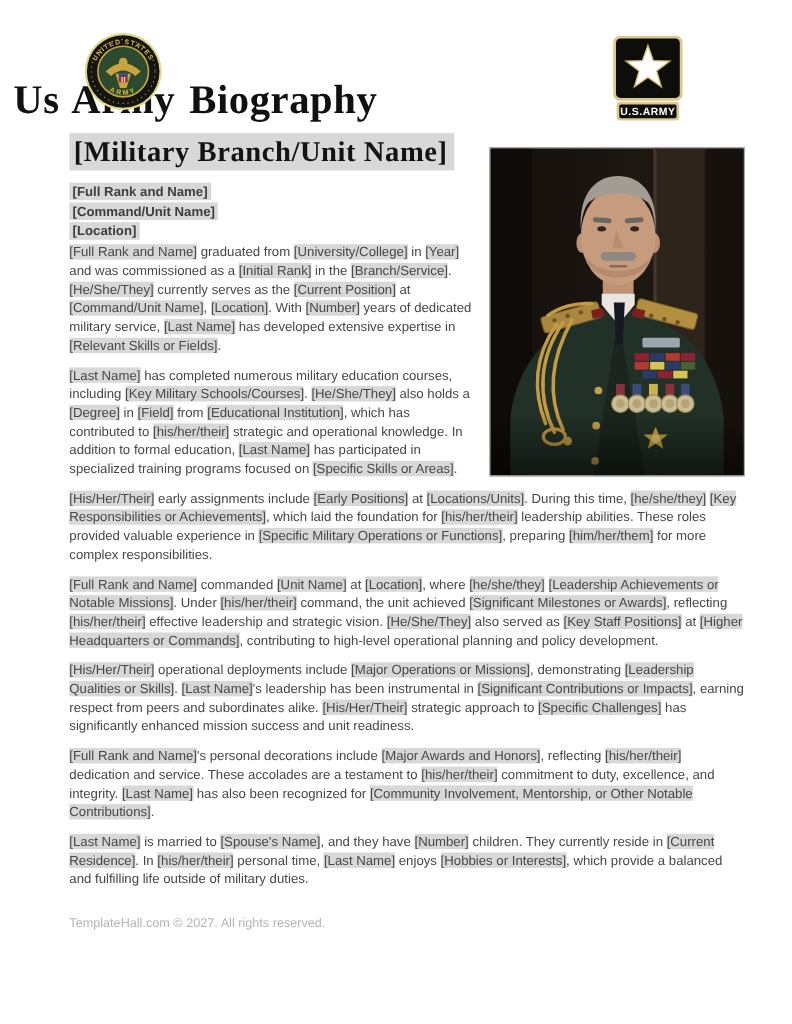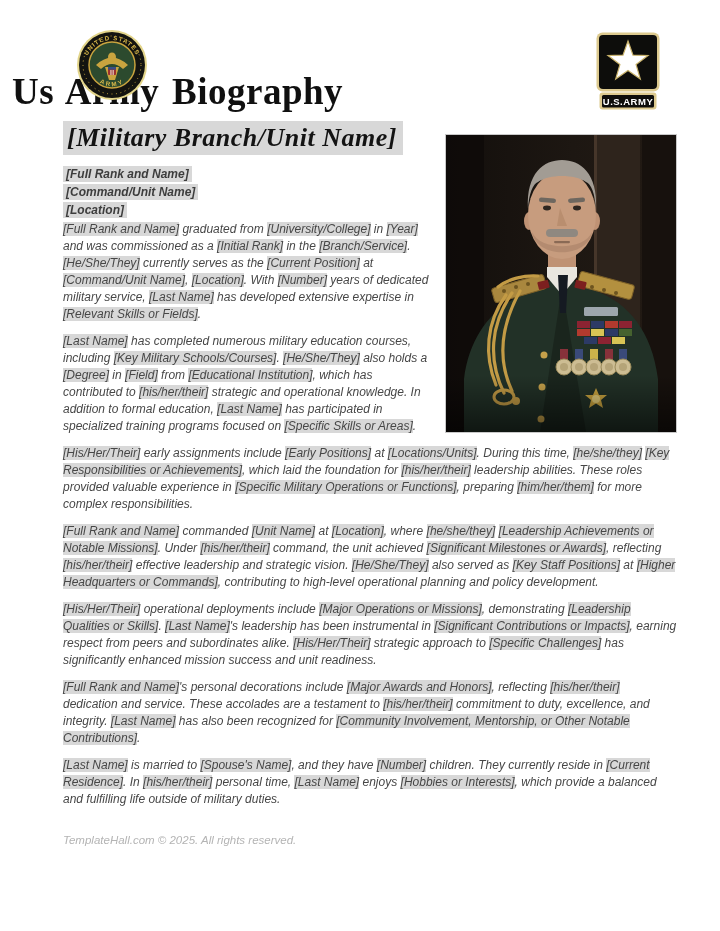--- a/index.html
+++ b/index.html
@@ -9,23 +9,23 @@
   }
   .page{position:relative;width:720px;height:931px;}
   
   .header{position:relative;height:112px;}
   .seal{position:absolute;left:76px;top:29px;}
   .page-title{
     text-align:left;padding-top:73px;
     font-family:"Liberation Serif",serif;font-weight:bold;font-size:37px;
     color:#101010;letter-spacing:.5px;word-spacing:3px;line-height:1;margin-left:12px;
   }
-  .starlogo{position:absolute;left:596px;top:32px;}
+  .starlogo{position:absolute;left:557px;top:32px;}
   
-  .main{margin:10px 43px 0 63px;font-style:italic;}
+  .main{margin:10px 43px 0 63px;}
   .photo-wrap{
     float:right;width:230px;height:297px;margin:12px 0 10px 14px;
     border:1px solid #c9c9c9;background:#1a1410;
   }
   .doc-heading{
     font-family:"Liberation Serif",serif;font-weight:bold;font-size:26px;
     color:#131313;letter-spacing:.5px;line-height:1.25;
   }
   .doc-heading .hl{padding:2px 6px 3px 4px;}
   .info-block{margin-top:12px;}
@@ -203,16 +203,16 @@
     </div>
 
     <p class="body"><span class="hl">[Full Rank and Name]</span><span> graduated from </span><span class="hl">[University/College]</span><span> in </span><span class="hl">[Year]</span><span> and was commissioned as a </span><span class="hl">[Initial Rank]</span><span> in the </span><span class="hl">[Branch/Service]</span><span>. </span><span class="hl">[He/She/They]</span><span> currently serves as the </span><span class="hl">[Current Position]</span><span> at </span><span class="hl">[Command/Unit Name]</span><span>, </span><span class="hl">[Location]</span><span>. With </span><span class="hl">[Number]</span><span> years of dedicated military service, </span><span class="hl">[Last Name]</span><span> has developed extensive expertise in </span><span class="hl">[Relevant Skills or Fields]</span><span>.</span></p>
     <p class="body"><span class="hl">[Last Name]</span><span> has completed numerous military education courses, including </span><span class="hl">[Key Military Schools/Courses]</span><span>. </span><span class="hl">[He/She/They]</span><span> also holds a </span><span class="hl">[Degree]</span><span> in </span><span class="hl">[Field]</span><span> from </span><span class="hl">[Educational Institution]</span><span>, which has contributed to </span><span class="hl">[his/her/their]</span><span> strategic and operational knowledge. In addition to formal education, </span><span class="hl">[Last Name]</span><span> has participated in specialized training programs focused on </span><span class="hl">[Specific Skills or Areas]</span><span>.</span></p>
     <p class="body"><span class="hl">[His/Her/Their]</span><span> early assignments include </span><span class="hl">[Early Positions]</span><span> at </span><span class="hl">[Locations/Units]</span><span>. During this time, </span><span class="hl">[he/she/they]</span><span> </span><span class="hl">[Key Responsibilities or Achievements]</span><span>, which laid the foundation for </span><span class="hl">[his/her/their]</span><span> leadership abilities. These roles provided valuable experience in </span><span class="hl">[Specific Military Operations or Functions]</span><span>, preparing </span><span class="hl">[him/her/them]</span><span> for more complex responsibilities.</span></p>
     <p class="body"><span class="hl">[Full Rank and Name]</span><span> commanded </span><span class="hl">[Unit Name]</span><span> at </span><span class="hl">[Location]</span><span>, where </span><span class="hl">[he/she/they]</span><span> </span><span class="hl">[Leadership Achievements or Notable Missions]</span><span>. Under </span><span class="hl">[his/her/their]</span><span> command, the unit achieved </span><span class="hl">[Significant Milestones or Awards]</span><span>, reflecting </span><span class="hl">[his/her/their]</span><span> effective leadership and strategic vision. </span><span class="hl">[He/She/They]</span><span> also served as </span><span class="hl">[Key Staff Positions]</span><span> at </span><span class="hl">[Higher Headquarters or Commands]</span><span>, contributing to high-level operational planning and policy development.</span></p>
     <p class="body"><span class="hl">[His/Her/Their]</span><span> operational deployments include </span><span class="hl">[Major Operations or Missions]</span><span>, demonstrating </span><span class="hl">[Leadership Qualities or Skills]</span><span>. </span><span class="hl">[Last Name]</span><span>'s leadership has been instrumental in </span><span class="hl">[Significant Contributions or Impacts]</span><span>, earning respect from peers and subordinates alike. </span><span class="hl">[His/Her/Their]</span><span> strategic approach to </span><span class="hl">[Specific Challenges]</span><span> has significantly enhanced mission success and unit readiness.</span></p>
     <p class="body"><span class="hl">[Full Rank and Name]</span><span>'s personal decorations include </span><span class="hl">[Major Awards and Honors]</span><span>, reflecting </span><span class="hl">[his/her/their]</span><span> dedication and service. These accolades are a testament to </span><span class="hl">[his/her/their]</span><span> commitment to duty, excellence, and integrity. </span><span class="hl">[Last Name]</span><span> has also been recognized for </span><span class="hl">[Community Involvement, Mentorship, or Other Notable Contributions]</span><span>.</span></p>
     <p class="body"><span class="hl">[Last Name]</span><span> is married to </span><span class="hl">[Spouse's Name]</span><span>, and they have </span><span class="hl">[Number]</span><span> children. They currently reside in </span><span class="hl">[Current Residence]</span><span>. In </span><span class="hl">[his/her/their]</span><span> personal time, </span><span class="hl">[Last Name]</span><span> enjoys </span><span class="hl">[Hobbies or Interests]</span><span>, which provide a balanced and fulfilling life outside of military duties.</span></p>
 
-    <div class="footer">TemplateHall.com © 2025. All rights reserved.</div>
+    <div class="footer">TemplateHall.com © 2027. All rights reserved.</div>
   </div>
 
 </div>
 
 </body></html>

